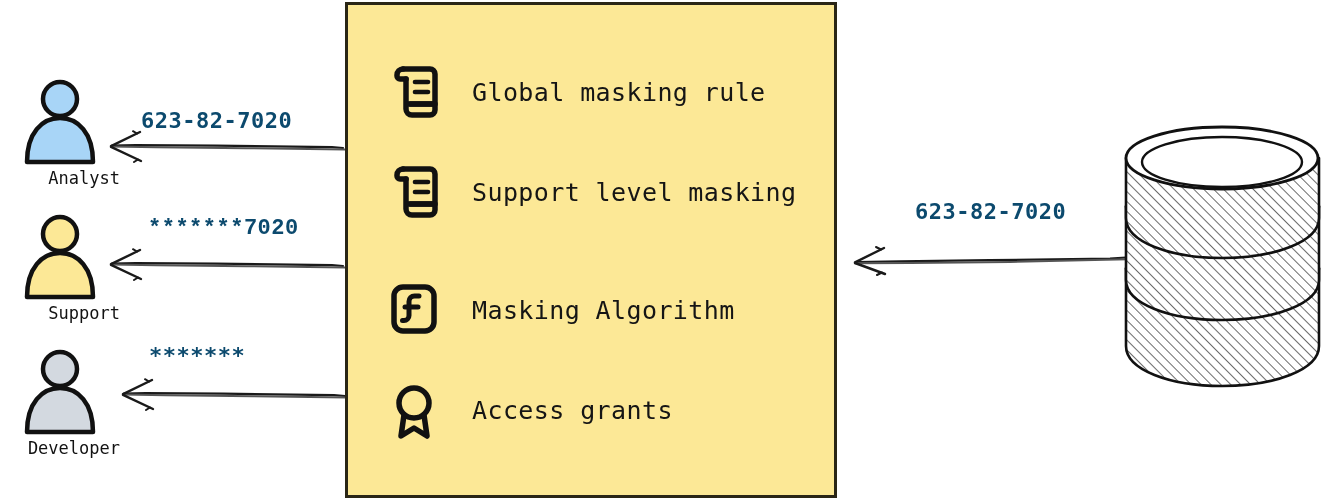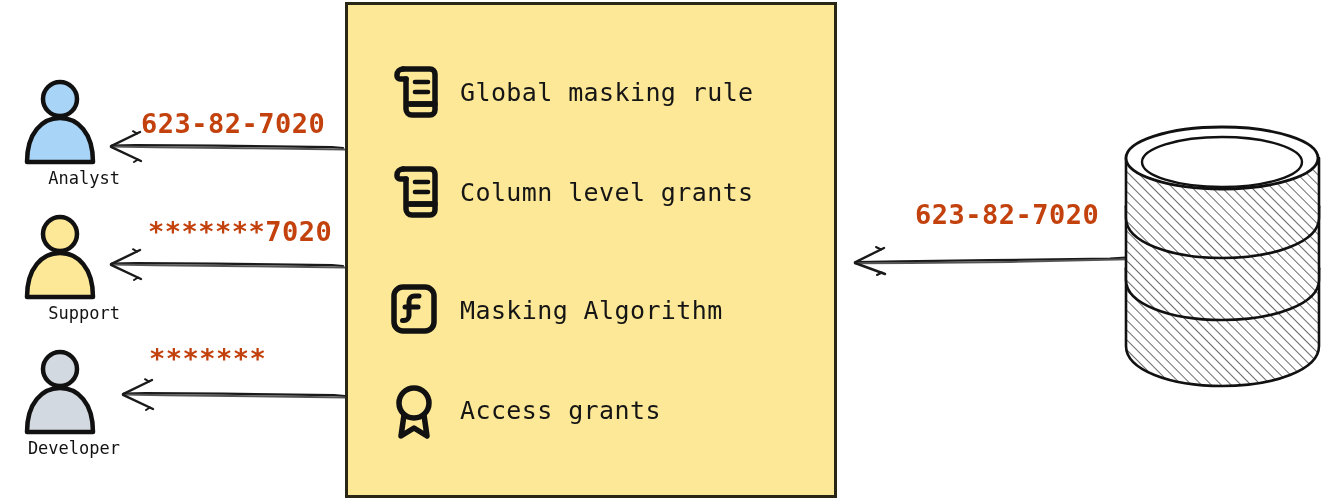--- a/index.html
+++ b/index.html
@@ -40,44 +40,44 @@
     color: #121212;
     letter-spacing: 0px;
     margin-top: -2px;
     white-space: nowrap;
   }
 
   
   .flow-label {
     position: absolute;
     font-family: "DejaVu Sans Mono", "Liberation Mono", monospace;
-    font-size: 27px;
+    font-size: 22px;
     font-weight: bold;
-    color: #c2410c;
+    color: #0c4a6e;
     letter-spacing: 0.5px;
     white-space: nowrap;
   }
 
   
   #policy-panel {
     position: absolute;
     left: 345px;
     top: 2px;
     width: 492px;
     height: 496px;
     background: #FCE896;
     border: 3px solid #2a2616;
     box-sizing: border-box;
   }
   .policy-row {
     position: absolute;
     left: 38px;
     display: flex;
     align-items: center;
-    gap: 18px;
+    gap: 30px;
     justify-content: flex-end;
   }
   .policy-row .row-icon {
     width: 56px;
     height: 58px;
     flex: 0 0 56px;
   }
   .policy-row .row-label {
     font-family: "DejaVu Sans Mono", "Liberation Mono", monospace;
     font-size: 25px;
@@ -138,21 +138,21 @@
   <div class="flow-label" style="left: 141px; top: 108px;">623-82-7020</div>
   <svg class="arrow" style="left: 96px; top: 128px;" width="250" height="36" viewBox="0 0 250 36">
     <path d="M247 20 L236 19.2 L120 17.6 L40 17.1 L16 17.6" fill="none" stroke="#1a1a1a" stroke-width="2.2" stroke-linecap="round"></path>
     <path d="M249 21.6 L150 20.2 L60 19.3 L15 18.6" fill="none" stroke="#555555" stroke-width="2" stroke-linecap="round"></path>
     <path d="M44 4 L15 18.2" fill="none" stroke="#1a1a1a" stroke-width="2.4" stroke-linecap="round"></path>
     <path d="M45 33 L15 18.8" fill="none" stroke="#1a1a1a" stroke-width="2.4" stroke-linecap="round"></path>
     <path d="M41 5.5 L37 3.2" fill="none" stroke="#1a1a1a" stroke-width="2" stroke-linecap="round"></path>
     <path d="M42 31.5 L38 34" fill="none" stroke="#1a1a1a" stroke-width="2" stroke-linecap="round"></path>
   </svg>
 
-  <div class="flow-label" style="left: 148px; top: 216px;">*******7020</div>
+  <div class="flow-label" style="left: 148px; top: 216px; font-family: Liberation Mono, monospace;">*******7020</div>
   <svg class="arrow" style="left: 96px; top: 246px;" width="250" height="36" viewBox="0 0 250 36">
     <path d="M247 20 L236 19.2 L120 17.6 L40 17.1 L16 17.6" fill="none" stroke="#1a1a1a" stroke-width="2.2" stroke-linecap="round"></path>
     <path d="M249 21.6 L150 20.2 L60 19.3 L15 18.6" fill="none" stroke="#555555" stroke-width="2" stroke-linecap="round"></path>
     <path d="M44 4 L15 18.2" fill="none" stroke="#1a1a1a" stroke-width="2.4" stroke-linecap="round"></path>
     <path d="M45 33 L15 18.8" fill="none" stroke="#1a1a1a" stroke-width="2.4" stroke-linecap="round"></path>
     <path d="M41 5.5 L37 3.2" fill="none" stroke="#1a1a1a" stroke-width="2" stroke-linecap="round"></path>
     <path d="M42 31.5 L38 34" fill="none" stroke="#1a1a1a" stroke-width="2" stroke-linecap="round"></path>
   </svg>
 
   <div class="flow-label" style="left: 149px; top: 343px;">*******</div>
@@ -183,21 +183,21 @@
     <div class="policy-row" style="top: 158px;">
       <div class="row-icon">
         <svg viewBox="0 0 56 58" width="56" height="58" aria-hidden="true">
           <path d="M17 6 H44 a5 5 0 0 1 5 5 v30 H24" fill="none" stroke="#111" stroke-width="5.5" stroke-linecap="round" stroke-linejoin="round"></path>
           <path d="M17 6 a6 6 0 0 0 -6 6 v1 a3 3 0 0 0 3 3 h6" fill="none" stroke="#111" stroke-width="5.5" stroke-linecap="round" stroke-linejoin="round"></path>
           <path d="M20 16 v30 a6 6 0 0 0 6 6 h18 a5 5 0 0 0 5 -5 v-6 H24" fill="none" stroke="#111" stroke-width="5.5" stroke-linecap="round" stroke-linejoin="round"></path>
           <line x1="29" y1="19" x2="42" y2="19" stroke="#111" stroke-width="4.6" stroke-linecap="round"></line>
           <line x1="29" y1="29" x2="42" y2="29" stroke="#111" stroke-width="4.6" stroke-linecap="round"></line>
         </svg>
       </div>
-      <div class="row-label">Column level grants</div>
+      <div class="row-label">Support level masking</div>
     </div>
 
     <div class="policy-row" style="top: 376px;">
       <div class="row-icon">
         <svg viewBox="0 0 56 58" width="56" height="58" aria-hidden="true">
           <circle cx="28" cy="22" r="15" fill="none" stroke="#111" stroke-width="5.5"></circle>
           <path d="M18 34 L15 55 L28 47 L41 55 L38 34" fill="none" stroke="#111" stroke-width="5.5" stroke-linecap="round" stroke-linejoin="round"></path>
         </svg>
       </div>
       <div class="row-label">Access grants</div>

